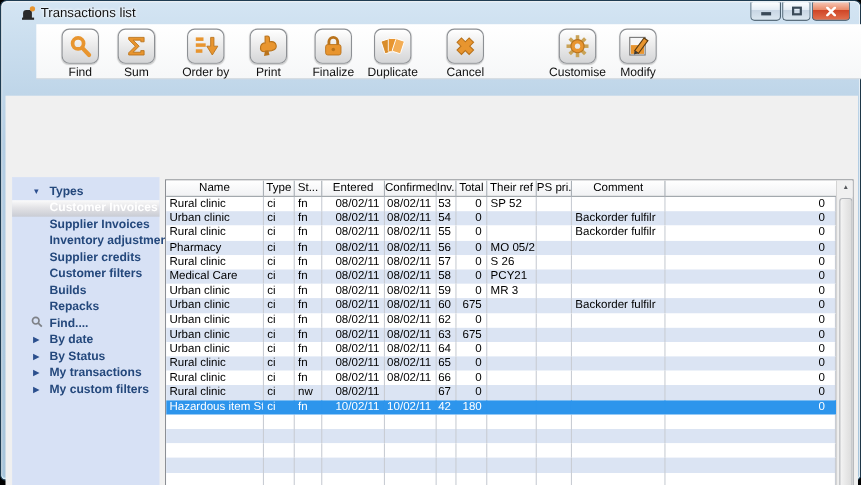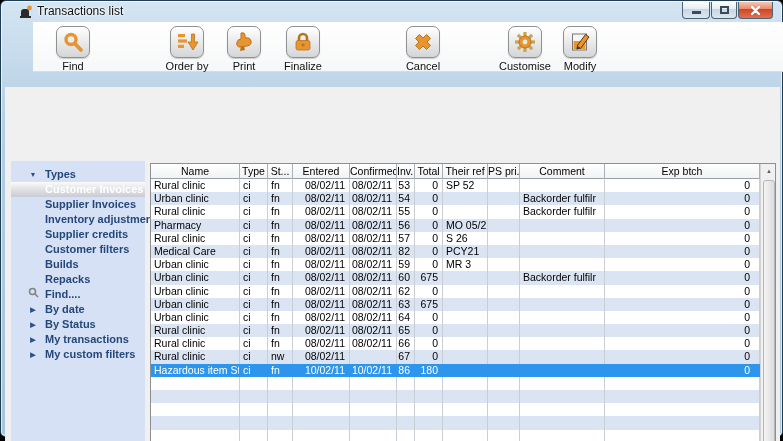--- a/index.html
+++ b/index.html
@@ -95,20 +95,28 @@
   <div id="toolbar">
       <div class="tb-item" style="left: 5px;">
         <div class="tbtn">
           <svg width="24" height="24" viewBox="0 0 24 24">
             <circle cx="10" cy="9.5" r="5" fill="none" stroke="#e8952f" stroke-width="3.4"></circle>
             <line x1="13.8" y1="13.5" x2="20" y2="20" stroke="#e8952f" stroke-width="3.8" stroke-linecap="round"></line>
           </svg>
         </div>
         <div class="tblabel">Find</div>
       </div>
+      <div class="tb-item" style="left: 56px;">
+        <div class="tbtn">
+          <svg width="24" height="24" viewBox="0 0 24 24">
+            <path d="M5 4 H19 V8 H16 L16 6.5 H9 L14.5 12 L9 17.5 H16 L16 16 H19 V20 H5 V18 L11 12 L5 6 Z" fill="#e8952f" stroke="#b9731c" stroke-width="0.8"></path>
+          </svg>
+        </div>
+        <div class="tblabel">Sum</div>
+      </div>
       <div class="tb-item" style="left: 119px;">
         <div class="tbtn">
           <svg width="24" height="24" viewBox="0 0 24 24">
             <rect x="3" y="4" width="7" height="3.2" fill="#e8952f"></rect>
             <rect x="3" y="9.4" width="9" height="3.2" fill="#e8952f"></rect>
             <rect x="3" y="14.8" width="6" height="3.2" fill="#e8952f"></rect>
             <path d="M16.5 4 L19.5 4 L19.5 12 L23 12 L18 20 L13 12 L16.5 12 Z" fill="#e8952f" stroke="#b9731c" stroke-width="0.8"></path>
           </svg>
         </div>
         <div class="tblabel">Order by</div>
@@ -124,20 +132,32 @@
       </div>
       <div class="tb-item" style="left: 235px;">
         <div class="tbtn">
           <svg width="24" height="24" viewBox="0 0 24 24">
             <path d="M8 11 V8 a4 4 0 0 1 8 0 V11" fill="none" stroke="#b9731c" stroke-width="2.6"></path>
             <rect x="5" y="10.5" width="14" height="9.5" rx="2" fill="#e8952f" stroke="#b9731c" stroke-width="0.8"></rect>
             <circle cx="12" cy="15" r="1.6" fill="#b9731c"></circle>
           </svg>
         </div>
         <div class="tblabel">Finalize</div>
+      </div>
+      <div class="tb-item" style="left: 289px;">
+        <div class="tbtn">
+          <svg width="24" height="24" viewBox="0 0 24 24">
+            <g stroke="#fff" stroke-width="0.8">
+              <rect x="3" y="6" width="8" height="12" rx="1" fill="#d98d2b" transform="rotate(-18 7 12)"></rect>
+              <rect x="8" y="5" width="8" height="12" rx="1" fill="#e8952f"></rect>
+              <rect x="13" y="6" width="8" height="12" rx="1" fill="#f3ad55" transform="rotate(18 17 12)"></rect>
+            </g>
+          </svg>
+        </div>
+        <div class="tblabel">Duplicate</div>
       </div>
       <div class="tb-item" style="left: 355px;">
         <div class="tbtn">
           <svg width="24" height="24" viewBox="0 0 24 24">
             <path d="M4.5 8.5 L8.5 4.5 L12 8 L15.5 4.5 L19.5 8.5 L16 12 L19.5 15.5 L15.5 19.5 L12 16 L8.5 19.5 L4.5 15.5 L8 12 Z" fill="#e8952f" stroke="#b9731c" stroke-width="1"></path>
           </svg>
         </div>
         <div class="tblabel">Cancel</div>
       </div>
       <div class="tb-item" style="left: 457px;">
@@ -226,21 +246,20 @@
           <div class="th" style="left: 0px; width: 89px;">Name</div>
           <div class="th" style="left: 89px; width: 28px;">Type</div>
           <div class="th" style="left: 117px; width: 25px;">St...</div>
           <div class="th" style="left: 142px; width: 57px;">Entered</div>
           <div class="th" style="left: 199px; width: 47px; text-align: center;">Confirmed</div>
           <div class="th" style="left: 246px; width: 18px;">Inv...</div>
           <div class="th" style="left: 264px; width: 28px;">Total</div>
           <div class="th" style="left: 292px; width: 45px;">Their ref</div>
           <div class="th" style="left: 337px; width: 32px;">PS pri...</div>
           <div class="th" style="left: 369px; width: 85px;">Comment</div>
-          <div class="th" style="left: 454px; width: 155px;">Exp btch</div>
         </div>
       <div id="rows">
           <div class="tr ">
             <div class="td al" style="left: 0px; width: 89px;">Rural clinic</div>
             <div class="td al" style="left: 89px; width: 28px;">ci</div>
             <div class="td al" style="left: 117px; width: 25px;">fn</div>
             <div class="td ar" style="left: 142px; width: 57px;">08/02/11</div>
             <div class="td ar" style="left: 199px; width: 47px;">08/02/11</div>
             <div class="td ar" style="left: 246px; width: 18px;">53</div>
             <div class="td ar" style="left: 264px; width: 28px;">0</div>
@@ -300,21 +319,21 @@
             <div class="td al" style="left: 337px; width: 32px;"></div>
             <div class="td al" style="left: 369px; width: 85px;"></div>
             <div class="td ar c10" style="left: 454px; width: 155px;">0</div>
           </div>
           <div class="tr stripe">
             <div class="td al" style="left: 0px; width: 89px;">Medical Care</div>
             <div class="td al" style="left: 89px; width: 28px;">ci</div>
             <div class="td al" style="left: 117px; width: 25px;">fn</div>
             <div class="td ar" style="left: 142px; width: 57px;">08/02/11</div>
             <div class="td ar" style="left: 199px; width: 47px;">08/02/11</div>
-            <div class="td ar" style="left: 246px; width: 18px;">82</div>
+            <div class="td ar" style="left: 246px; width: 18px;">58</div>
             <div class="td ar" style="left: 264px; width: 28px;">0</div>
             <div class="td al" style="left: 292px; width: 45px;">PCY21</div>
             <div class="td al" style="left: 337px; width: 32px;"></div>
             <div class="td al" style="left: 369px; width: 85px;"></div>
             <div class="td ar c10" style="left: 454px; width: 155px;">0</div>
           </div>
           <div class="tr ">
             <div class="td al" style="left: 0px; width: 89px;">Urban clinic</div>
             <div class="td al" style="left: 89px; width: 28px;">ci</div>
             <div class="td al" style="left: 117px; width: 25px;">fn</div>
@@ -417,21 +436,21 @@
             <div class="td al" style="left: 337px; width: 32px;"></div>
             <div class="td al" style="left: 369px; width: 85px;"></div>
             <div class="td ar c10" style="left: 454px; width: 155px;">0</div>
           </div>
           <div class="tr selected">
             <div class="td al" style="left: 0px; width: 89px;">Hazardous item Store</div>
             <div class="td al" style="left: 89px; width: 28px;">ci</div>
             <div class="td al" style="left: 117px; width: 25px;">fn</div>
             <div class="td ar" style="left: 142px; width: 57px;">10/02/11</div>
             <div class="td ar" style="left: 199px; width: 47px;">10/02/11</div>
-            <div class="td ar" style="left: 246px; width: 18px;">86</div>
+            <div class="td ar" style="left: 246px; width: 18px;">42</div>
             <div class="td ar" style="left: 264px; width: 28px;">180</div>
             <div class="td al" style="left: 292px; width: 45px;"></div>
             <div class="td al" style="left: 337px; width: 32px;"></div>
             <div class="td al" style="left: 369px; width: 85px;"></div>
             <div class="td ar c10" style="left: 454px; width: 155px;">0</div>
           </div>
           <div class="tr ">
             <div class="td" style="left: 0px; width: 89px;"></div>
             <div class="td" style="left: 89px; width: 28px;"></div>
             <div class="td" style="left: 117px; width: 25px;"></div>

